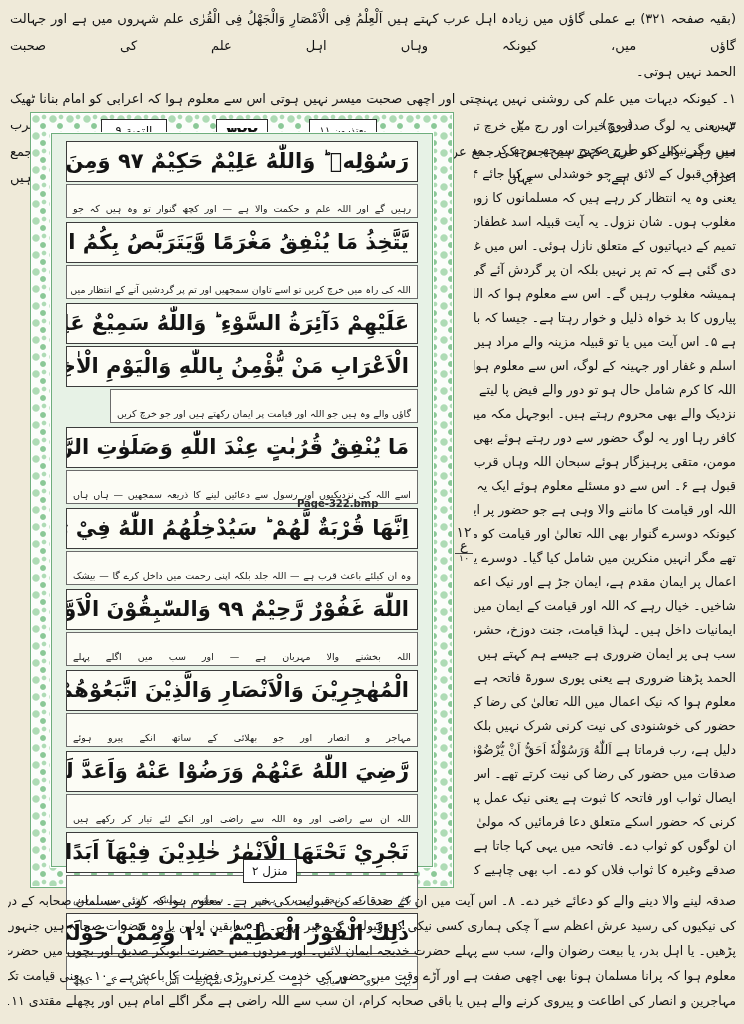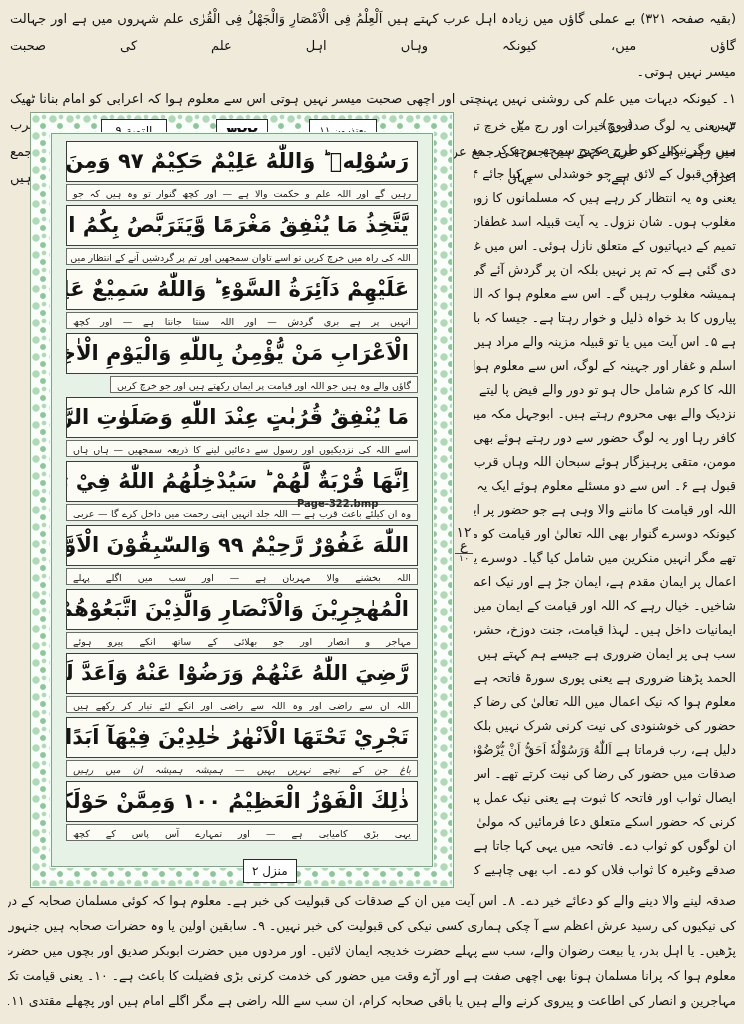--- a/index.html
+++ b/index.html
@@ -49,21 +49,21 @@
     font-size:21px;font-weight:bold;line-height:39px;
     padding:0 8px;direction:rtl;
     text-align:justify;text-align-last:justify;
     overflow:hidden;white-space:nowrap;
   }
   .urdu-strip{
     height:17px;margin-bottom:4px;
     background:var(--strip-bg);
     border:1px solid #6b6b6b;
     font-size:9.5px;line-height:15px;
-    padding:1px 6px;direction:rtl;
+    padding:16px 6px;direction:rtl;
     text-align:justify;text-align-last:justify;
     overflow:hidden;white-space:nowrap;
     color:#202020;
   }
   .hdr-box{
     position:absolute;top:6px;
     background:#ffffff;border:1px solid #2a2a2a;
     text-align:center;direction:rtl;color:#111;
     padding:0 6px;white-space:nowrap;
   }
@@ -104,21 +104,21 @@
 </style>
 </head>
 <body>
 
 <div class="page">
 
   <div class="top-section">
 
       <div class="c-line" style="text-align-last: justify;">(بقیہ صفحہ ۳۲۱) بے عملی گاؤں میں زیادہ اہل عرب کہتے ہیں اَلْعِلْمُ فِی الْاَمْصَارِ وَالْجَهْلُ فِی الْقُرٰی علم شہروں میں ہے اور جہالت گاؤں میں، کیونکہ وہاں اہل علم کی صحبت</div>
 
-      <div class="c-line">میسر نہیں ہوتی۔</div>
+      <div class="c-line">الحمد نہیں ہوتی۔</div>
 
       <div class="c-line" style="text-align-last: justify;">۱۔ کیونکہ دیہات میں علم کی روشنی نہیں پہنچتی اور اچھی صحبت میسر نہیں ہوتی اس سے معلوم ہوا کہ اعرابی کو امام بنانا ٹھیک نہیں (روح) ۲۔ خیال رہے کہ ملک عرب</div>
 
       <div class="c-line" style="text-align-last: justify;">میں رہنے والے کو عربی کہتے ہیں جس کی جمع عرب آتی ہے، اور جنگل میں بسنے والے دیہاتیوں کو اعرابی کہتے ہیں جس کی جمع اعراب ہے، یہاں یہ دوسرے معنی مراد ہیں</div>
     </div>
 
   <div class="quran-block">
 
     <div class="hdr-box hdr-surah">التوبة ۹</div>
     <div class="hdr-box hdr-page">۳۲۲</div>
@@ -126,30 +126,29 @@
 
     <div class="q-inner">
 
         <div class="arabic-strip" style="text-align-last: justify;">رَسُوْلِهٖ ؕ وَاللّٰهُ عَلِيْمٌ حَكِيْمٌ ۹۷ وَمِنَ الْاَعْرَابِ مَنْ</div>
         <div class="urdu-strip" style="text-align-last: justify;">رہیں گے اور اللہ علم و حکمت والا ہے — اور کچھ گنوار تو وہ ہیں کہ جو</div>
 
         <div class="arabic-strip" style="text-align-last: justify;">يَّتَّخِذُ مَا يُنْفِقُ مَغْرَمًا وَّيَتَرَبَّصُ بِكُمُ الدَّوَآئِرَ ؕ</div>
         <div class="urdu-strip" style="text-align-last: justify;">اللہ کی راہ میں خرچ کریں تو اسے تاوان سمجھیں اور تم پر گردشیں آنے کے انتظار میں ہیں</div>
 
         <div class="arabic-strip" style="text-align-last: justify;">عَلَيْهِمْ دَآئِرَةُ السَّوْءِ ؕ وَاللّٰهُ سَمِيْعٌ عَلِيْمٌ ۹۸ وَمِنَ</div>
-        <div class="urdu-strip" style="text-align-last: justify;">انہیں پر ہے بری گردش — اور اللہ سنتا جانتا ہے — اور کچھ</div>
 
         <div class="arabic-strip" style="text-align-last: justify;">الْاَعْرَابِ مَنْ يُّؤْمِنُ بِاللّٰهِ وَالْيَوْمِ الْاٰخِرِ وَيَتَّخِذُ</div>
         <div class="urdu-strip" style="text-align-last: justify; margin-left: 44px;">گاؤں والے وہ ہیں جو اللہ اور قیامت پر ایمان رکھتے ہیں اور جو خرچ کریں</div>
 
         <div class="arabic-strip" style="text-align-last: justify;">مَا يُنْفِقُ قُرُبٰتٍ عِنْدَ اللّٰهِ وَصَلَوٰتِ الرَّسُوْلِ ؕ اَلَآ</div>
         <div class="urdu-strip" style="text-align-last: justify;">اسے اللہ کی نزدیکیوں اور رسول سے دعائیں لینے کا ذریعہ سمجھیں — ہاں ہاں</div>
 
         <div class="arabic-strip" style="text-align-last: justify;">اِنَّهَا قُرْبَةٌ لَّهُمْ ؕ سَيُدْخِلُهُمُ اللّٰهُ فِيْ رَحْمَتِهٖ ؕ اِنَّ</div>
-        <div class="urdu-strip" style="text-align-last: justify;">وہ ان کیلئے باعث قرب ہے — اللہ جلد انہیں اپنی رحمت میں داخل کرے گا — عربی</div>
+        <div class="urdu-strip" style="text-align-last: justify;">وہ ان کیلئے باعث قرب ہے — اللہ جلد بلکہ اپنی رحمت میں داخل کرے گا — بیشک</div>
 
         <div class="arabic-strip" style="text-align-last: justify;">اللّٰهَ غَفُوْرٌ رَّحِيْمٌ ۹۹ وَالسّٰبِقُوْنَ الْاَوَّلُوْنَ مِنَ</div>
         <div class="urdu-strip" style="text-align-last: justify;">اللہ بخشنے والا مہربان ہے — اور سب میں اگلے پہلے</div>
 
         <div class="arabic-strip" style="text-align-last: justify;">الْمُهٰجِرِيْنَ وَالْاَنْصَارِ وَالَّذِيْنَ اتَّبَعُوْهُمْ بِاِحْسَانٍ</div>
         <div class="urdu-strip" style="text-align-last: justify;">مہاجر و انصار اور جو بھلائی کے ساتھ انکے پیرو ہوئے</div>
 
         <div class="arabic-strip" style="text-align-last: justify;">رَّضِيَ اللّٰهُ عَنْهُمْ وَرَضُوْا عَنْهُ وَاَعَدَّ لَهُمْ جَنّٰتٍ</div>
         <div class="urdu-strip" style="text-align-last: justify;">اللہ ان سے راضی اور وہ اللہ سے راضی اور انکے لئے تیار کر رکھے ہیں</div>
 

